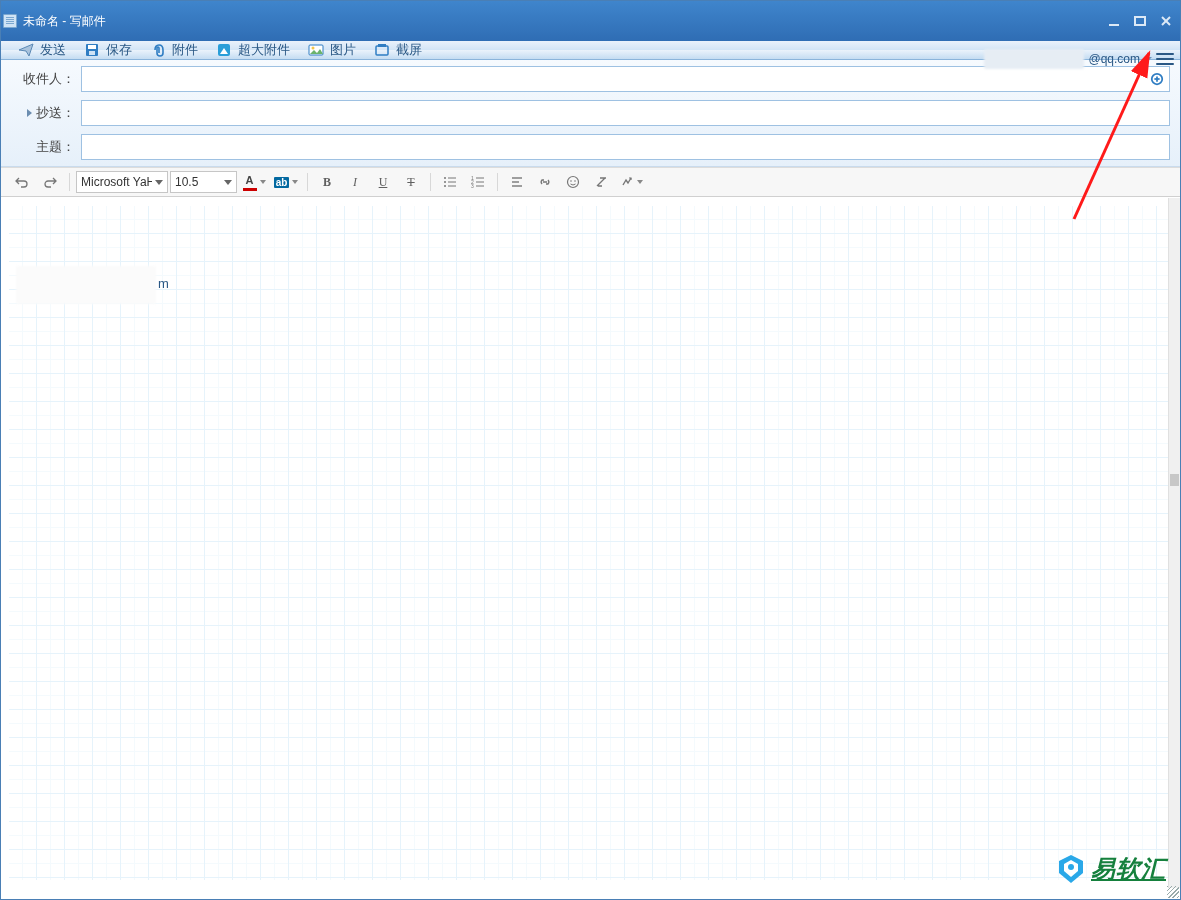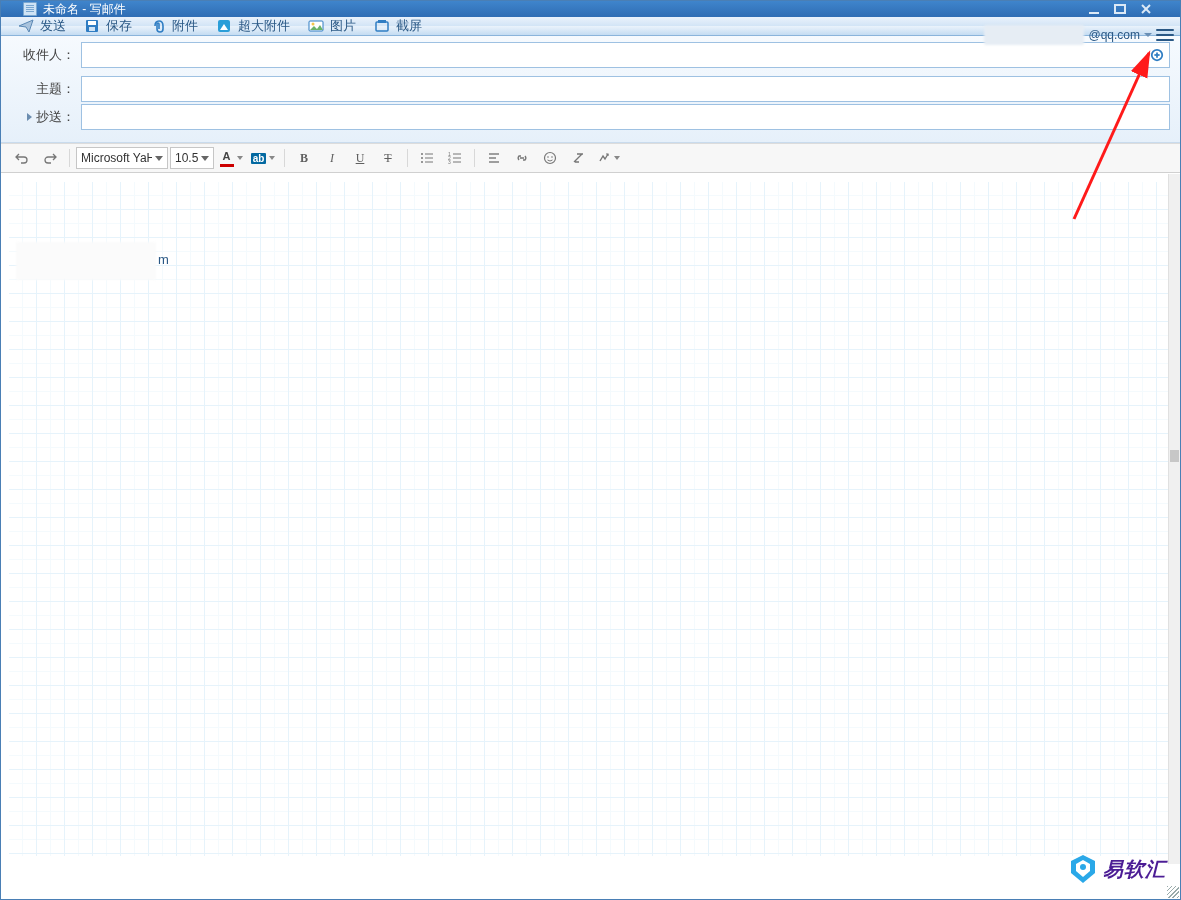--- a/index.html
+++ b/index.html
@@ -2,21 +2,21 @@
 <html><head>
 <meta charset="utf-8">
 <style>
 * { margin:0; padding:0; box-sizing:border-box; }
 body { font-family:"Microsoft YaHei","Segoe UI",sans-serif; font-size:12px; background:#fff; width:1181px; height:900px; overflow:hidden; position:relative; }
 
 
 .window { width:1181px; height:900px; border:1px solid #4a7fb5; position:relative; background:#fff; }
 
 
-.titlebar { height:16px; background:linear-gradient(to bottom,#3f85cc,#2f6db4); color:#fff; display:flex; align-items:center; padding:0 20px; }
+.titlebar { height:40px; background:linear-gradient(to bottom,#3f85cc,#2f6db4); color:#fff; display:flex; align-items:center; padding:0 0; }
 .titlebar .doc-icon { width:14px; height:14px; margin:0 6px 0 2px; background:#cfe3f5; border:1px solid #7aa7d0; border-radius:1px; position:relative; }
 .titlebar .doc-icon::before { content:""; position:absolute; left:2px; top:2px; right:2px; height:1px; background:#7aa7d0; box-shadow:0 2px 0 #7aa7d0,0 4px 0 #7aa7d0,0 6px 0 #7aa7d0; }
 .titlebar .title { flex:1; font-size:12px; }
 .winctl { display:flex; gap:14px; padding-right:8px; }
 .winctl .ctl { width:12px; height:12px; color:#dce9f6; cursor:pointer; display:flex; align-items:center; justify-content:center; }
 .ctl svg { stroke:#dce9f6; stroke-width:2; fill:none; }
 
 
 .toolbar { height:19px; background:linear-gradient(to bottom,#eaf2fb 0%,#d2e4f6 50%,#eaf2fb 51%,#c4dcf2 100%); border-bottom:1px solid #8ab4db; display:flex; align-items:center; padding:0 8px; position:relative; }
 .tool { display:flex; align-items:center; gap:6px; padding:3px 8px; cursor:pointer; color:#2a5885; border:1px solid transparent; border-radius:2px; }
@@ -37,21 +37,21 @@
 .field-input { flex:1; height:26px; border:1px solid #9ec1e2; background:#fff; padding:0 6px; font-size:13px; }
 .add-btn { width:26px; height:26px; display:flex; align-items:center; justify-content:center; margin-left:-1px; border:1px solid #9ec1e2; border-left:none; background:#fff; cursor:pointer; }
 .add-btn svg { stroke:#2f7dc3; stroke-width:2; fill:none; }
 
 
 .fmtbar { background:#f7f7f7; border-top:1px solid #dcdcdc; border-bottom:1px solid #d0d0d0; height:30px; display:flex; align-items:center; padding:0 8px; gap:2px; }
 .fmtbtn { width:26px; height:22px; display:flex; align-items:center; justify-content:center; cursor:pointer; border-radius:2px; color:#606060; }
 .fmtsep { width:1px; height:18px; background:#d8d8d8; margin:0 4px; }
 .combo { height:22px; border:1px solid #c6c6c6; background:#fff; display:flex; align-items:center; padding:0 4px; cursor:pointer; font-size:12px; color:#333; }
 .combo.font { width:92px; }
-.combo.size { width:44px; }
+.combo.size { width:67px; }
 .combo .cv { flex:1; white-space:nowrap; overflow:hidden; }
 .combo .cd { width:0; height:0; border-left:4px solid transparent; border-right:4px solid transparent; border-top:5px solid #666; margin-left:3px; }
 .fmtbtn.split { width:30px; }
 .fmtbtn.split::after { content:""; width:0; height:0; border-left:3px solid transparent; border-right:3px solid transparent; border-top:4px solid #888; margin-left:3px; }
 .color-sw { width:14px; height:3px; background:#c00; margin-top:2px; }
 .fmtbtn svg { width:14px; height:14px; }
 
 
 .body-area { position:relative; height:calc(900px - 24px - 35px - 118px - 30px - 2px); border-top:1px solid #fff; overflow:hidden; }
 .bg-pattern { position:absolute; inset:8px 12px 8px 8px; background-color:#fff;
@@ -69,21 +69,21 @@
 .vsthumb { position:absolute; top:40%; height:12px; left:1px; right:1px; background:#c7c7c7; }
 .resize-grip { position:absolute; right:1px; bottom:1px; width:12px; height:12px; background:repeating-linear-gradient(135deg,#9aa 0,#9aa 1px,transparent 1px,transparent 3px); }
 
 
 .arrow-svg { position:absolute; left:0; top:0; pointer-events:none; z-index:50; }
 
 
 .watermark { position:absolute; right:14px; bottom:14px; display:flex; align-items:center; gap:6px; z-index:60; }
 .wm-badge { width:28px; height:32px; position:relative; }
 .wm-badge svg { width:28px; height:32px; }
-.wm-text { font-size:20px; font-weight:700; color:#4c1d95; letter-spacing:1px; font-style:italic; }
+.wm-text { font-size:24px; font-weight:700; color:#15803d; letter-spacing:1px; font-style:italic;text-decoration:underline; }
 </style>
 </head>
 <body>
 
 <div class="window">
 
   <div class="titlebar">
     <div class="doc-icon"></div>
     <div class="title">未命名 - 写邮件</div>
     <div class="winctl">
@@ -181,29 +181,29 @@
       <div class="field-lbl">收件人：</div>
       <input class="field-input" style="">
       <div class="add-btn">
           <svg viewBox="0 0 16 16" width="14" height="14">
             <circle cx="8" cy="8" r="6"></circle>
             <line x1="8" y1="5" x2="8" y2="11"></line>
             <line x1="5" y1="8" x2="11" y2="8"></line>
           </svg>
         </div>
     </div>
-    <div class="field-row" style="margin-bottom:2px;">
-      <div class="field-lbl">主题：</div>
-      <input class="field-input" style="">
-    </div>
     <div class="field-row">
       <div class="field-lbl">
         <span class="tri"></span>
         <span>抄送：</span>
       </div>
+      <input class="field-input" style="">
+    </div>
+    <div class="field-row" style="margin-bottom:2px;">
+      <div class="field-lbl">主题：</div>
       <input class="field-input" style="">
     </div>
   </div>
 
   <div class="fmtbar">
     <div class="fmtbtn">
         <svg viewBox="0 0 14 14">
           <path d="M4 3 L1 6 L4 9 M1 6 H9 A3 3 0 0 1 9 12 H6" fill="none" stroke="#777" stroke-width="1.3"></path>
         </svg>
       </div>

